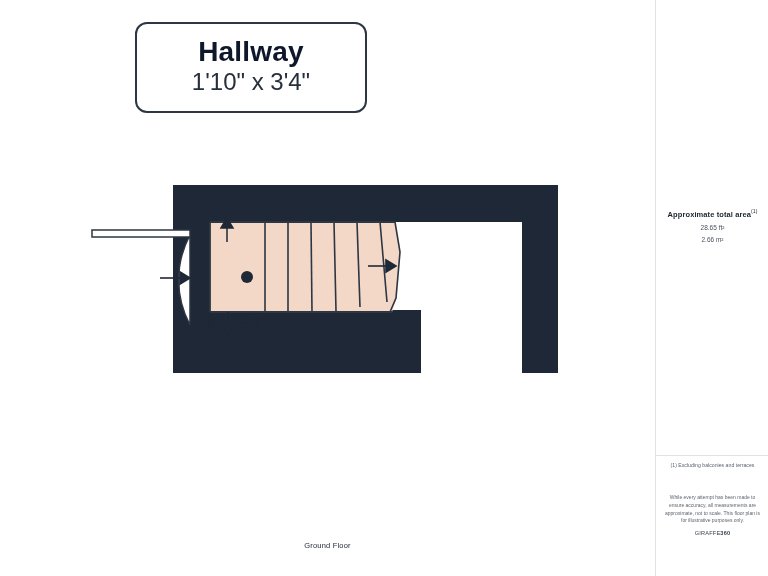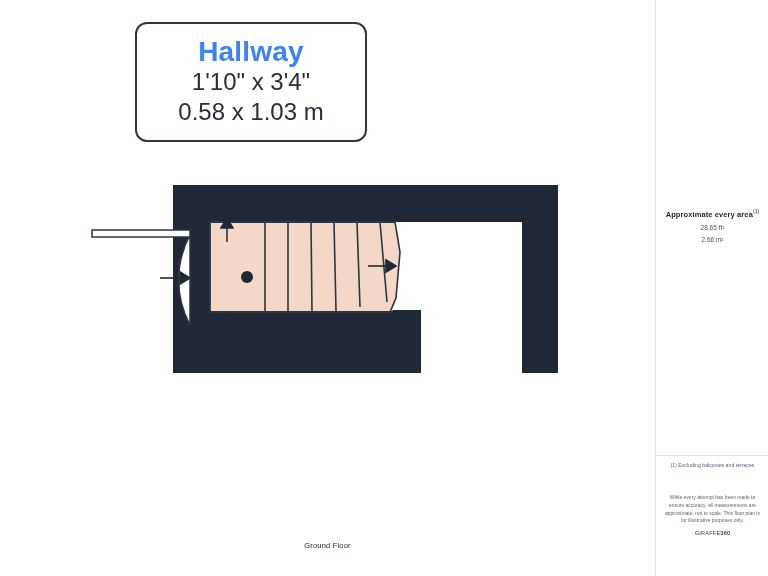--- a/index.html
+++ b/index.html
@@ -121,21 +121,21 @@
     background: #ffffff;
     border: 2px solid #2d3642;
     border-radius: 12px;
     padding: 12px 10px 14px 10px;
     box-sizing: border-box;
     text-align: center;
   }
   .callout .room-name {
     font-size: 28px;
     font-weight: bold;
-    color: #3b82f6;
+    color: #0f172a;
     line-height: 1.12;
     letter-spacing: 0.2px;
   }
   .callout .dim {
     font-size: 24px;
     color: #262f3b;
     line-height: 1.22;
     font-weight: 400;
   }
 </style>
@@ -206,28 +206,27 @@
         <line x1="228" y1="312" x2="228" y2="326"></line>
         <path d="M222 326 L228 336 L234 326 Z"></path>
       </g>
 
     </svg>
   </div>
 
   <div class="callout">
     <div class="room-name">Hallway</div>
     <div class="dim">1'10" x 3'4"</div>
-    <div class="dim">0.58 x 1.03 m</div>
   </div>
 
   <div class="floor-label">Ground Floor</div>
 
   <div class="side-panel">
     <div class="area-title">
-      <span>Approximate every area</span><sup>(1)</sup>
+      <span>Approximate total area</span><sup>(1)</sup>
     </div>
     <div class="area-val sqft">28.65 ft²</div>
     <div class="area-val sqm">2.66 m²</div>
 
     <div class="divider-top"></div>
 
     <div class="footnote">(1) Excluding balconies and terraces</div>
     <div class="disclaimer">While every attempt has been made to ensure accuracy, all measurements are approximate, not to scale. This floor plan is for illustrative purposes only.</div>
     <div class="brand">
       <span>GIRAFFE</span><b>360</b>

